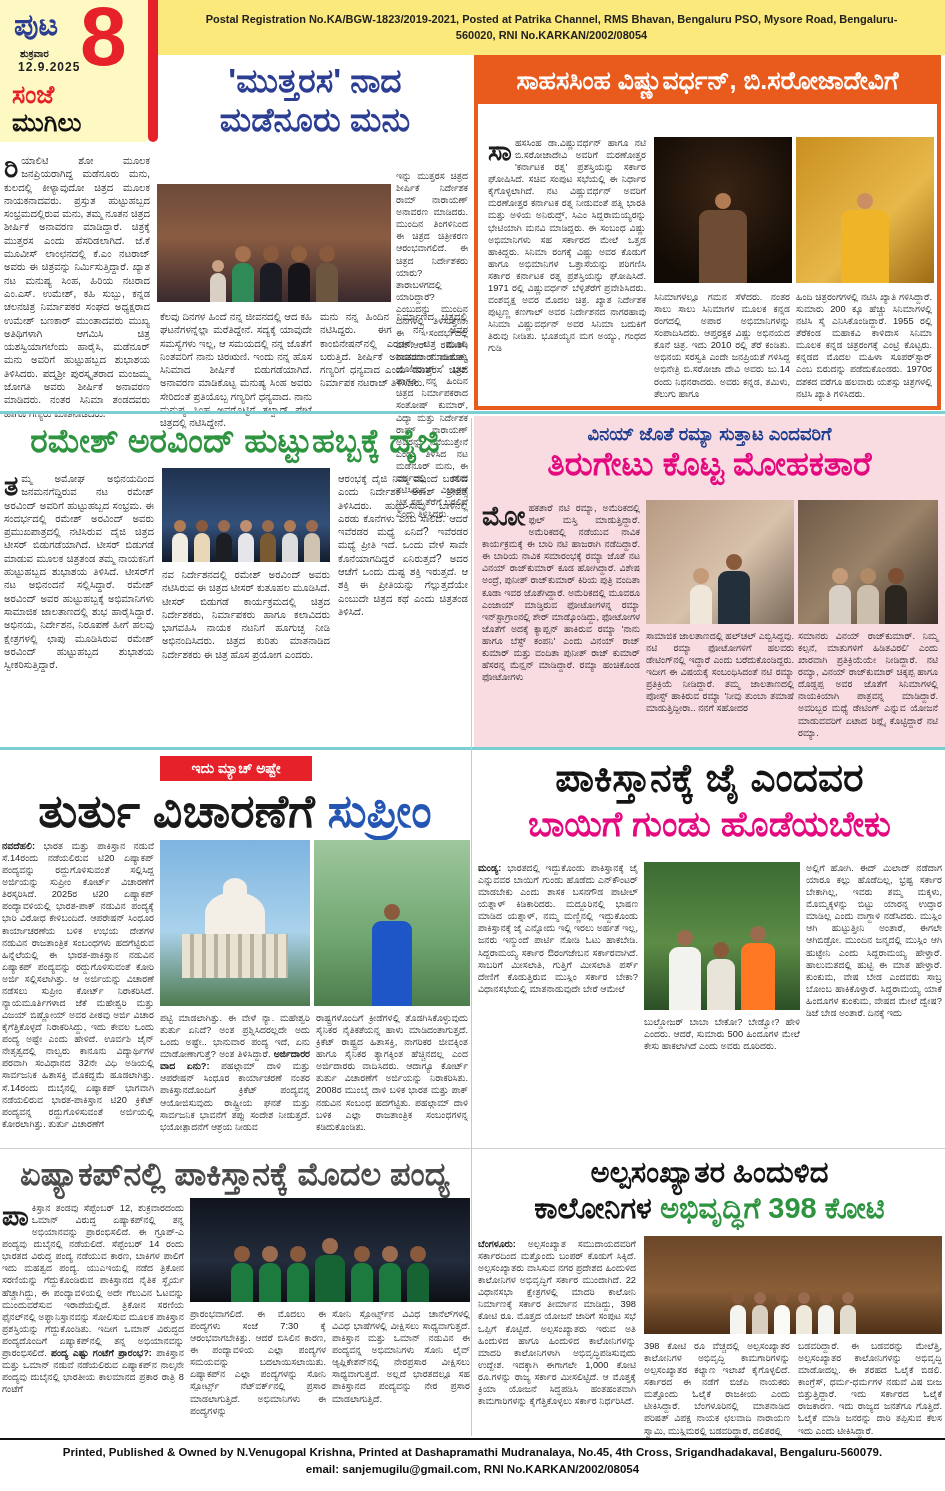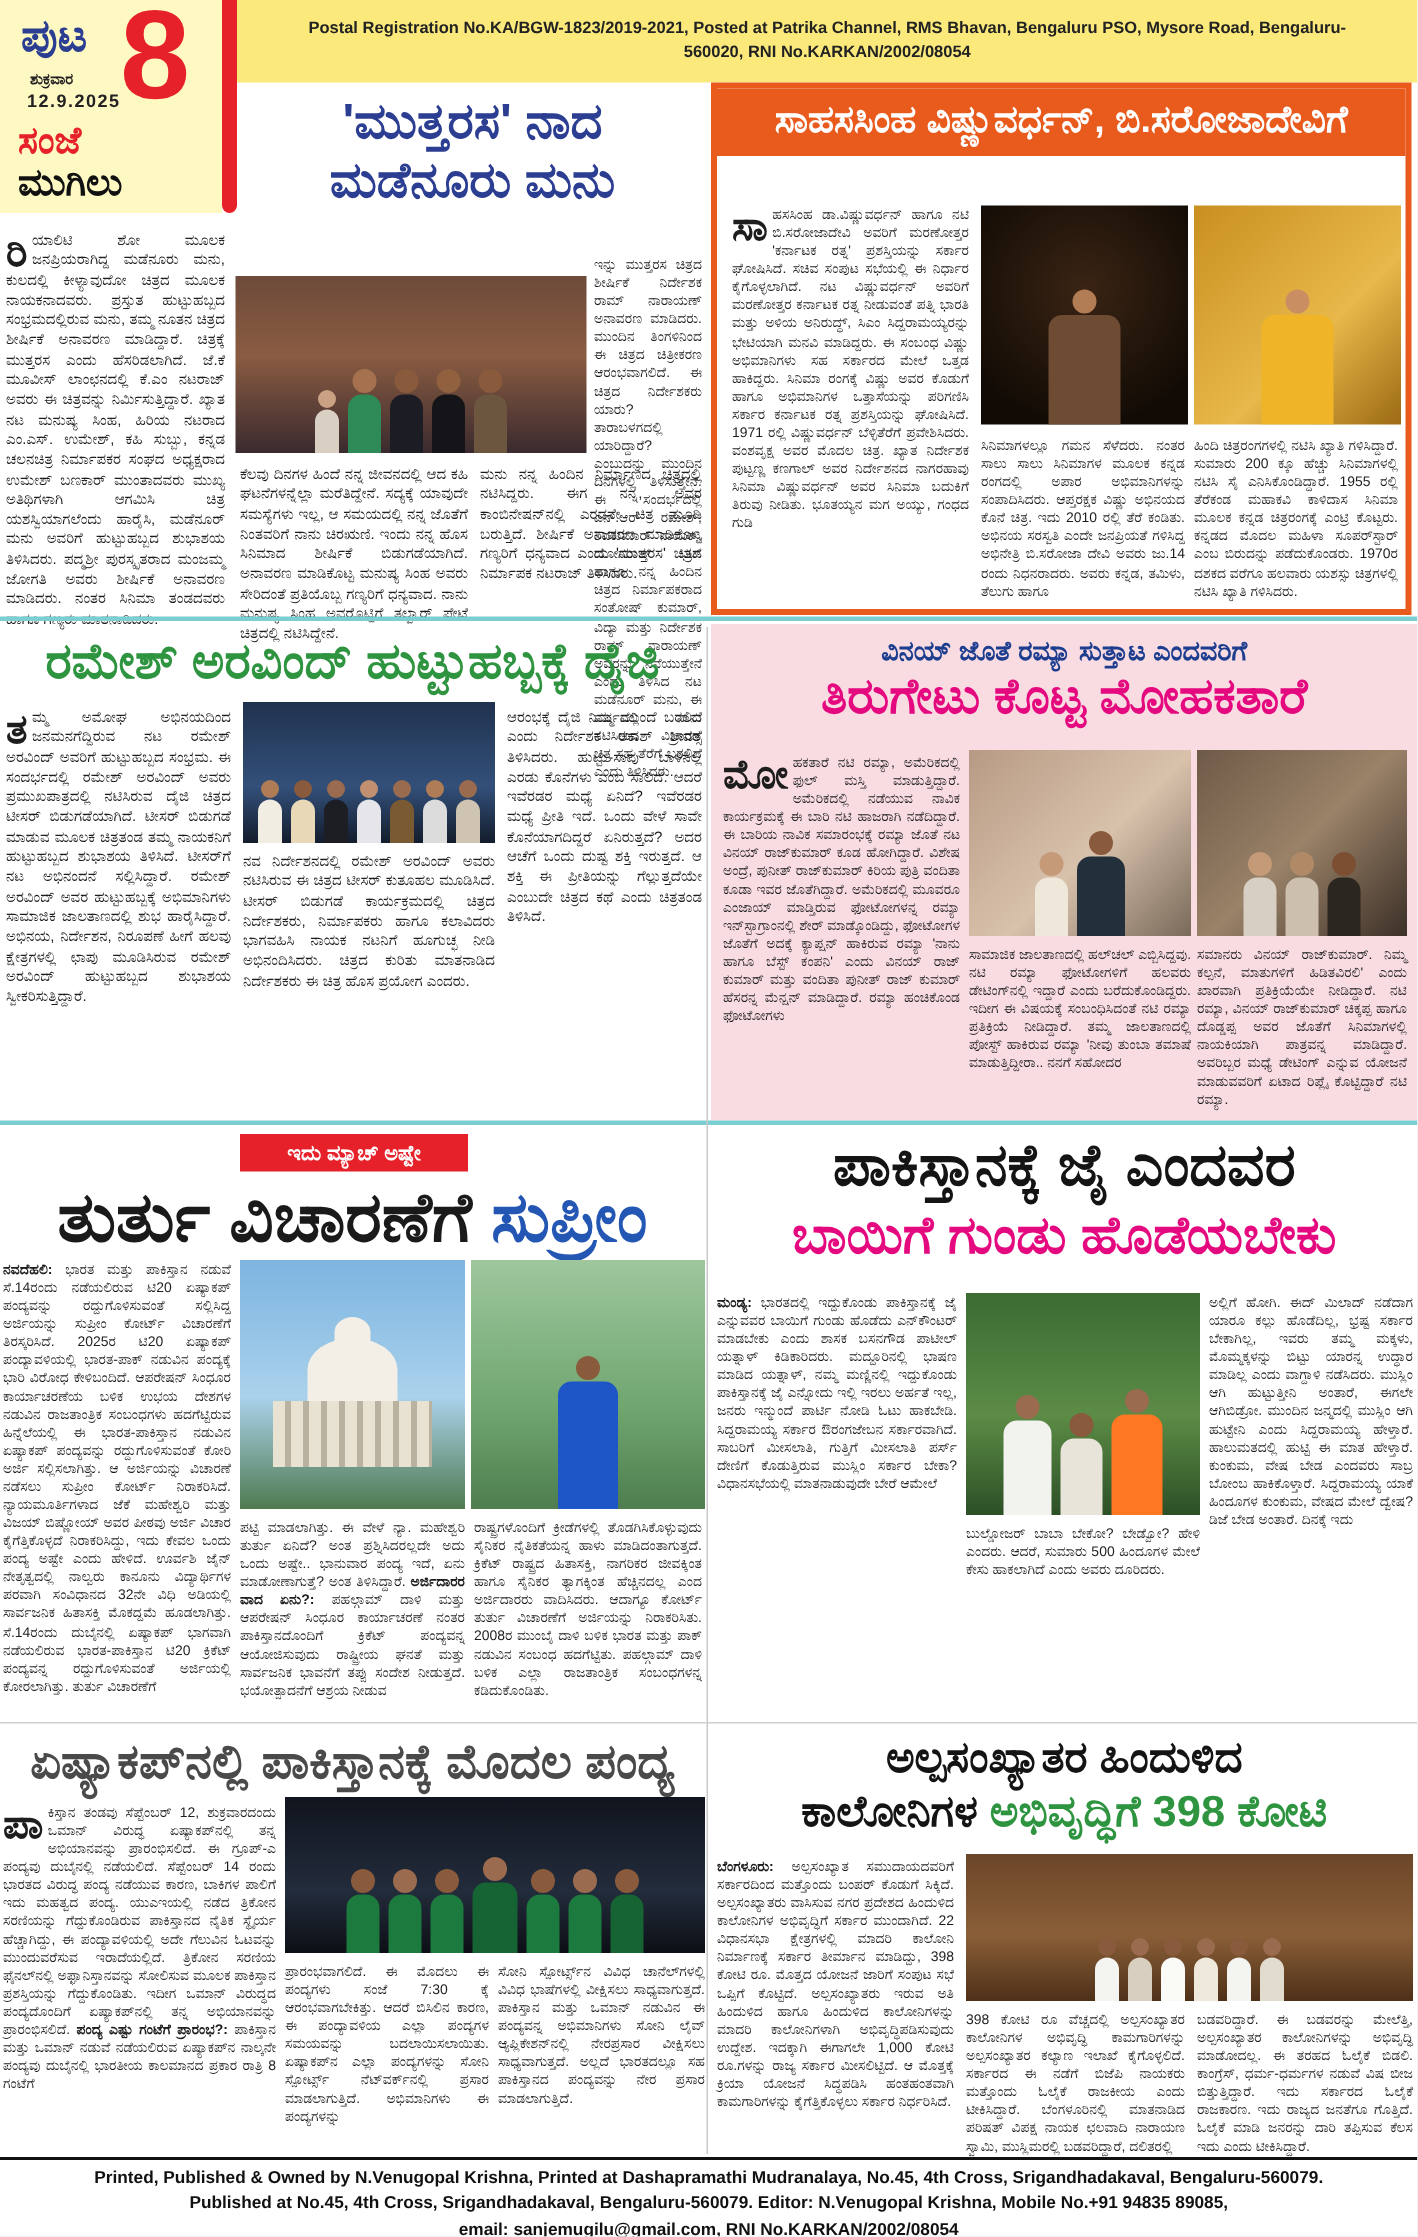--- a/index.html
+++ b/index.html
@@ -231,17 +231,16 @@
   <div class="abs bodytxt-sm" style="left:644px;top:1340px;width:146px;height:80px;">
     <span>398 ಕೋಟಿ ರೂ ವೆಚ್ಚದಲ್ಲಿ ಅಲ್ಪಸಂಖ್ಯಾತರ ಕಾಲೋನಿಗಳ ಅಭಿವೃದ್ಧಿ ಕಾಮಗಾರಿಗಳನ್ನು ಅಲ್ಪಸಂಖ್ಯಾತರ ಕಲ್ಯಾಣ ಇಲಾಖೆ ಕೈಗೊಳ್ಳಲಿದೆ. ಸರ್ಕಾರದ ಈ ನಡೆಗೆ ಬಿಜೆಪಿ ನಾಯಕರು ಮತ್ತೊಂದು ಓಲೈಕೆ ರಾಜಕೀಯ ಎಂದು ಟೀಕಿಸಿದ್ದಾರೆ. ಬೆಂಗಳೂರಿನಲ್ಲಿ ಮಾತನಾಡಿದ ಪರಿಷತ್ ವಿಪಕ್ಷ ನಾಯಕ ಛಲವಾದಿ ನಾರಾಯಣ ಸ್ವಾಮಿ, ಮುಸ್ಲಿಮರಲ್ಲಿ ಬಡವರಿದ್ದಾರೆ, ದಲಿತರಲ್ಲಿ</span>
   </div>
   <div class="abs bodytxt-sm" style="left:798px;top:1340px;width:144px;height:80px;">
     <span>ಬಡವರಿದ್ದಾರೆ. ಈ ಬಡವರನ್ನು ಮೇಲೆತ್ತಿ, ಅಲ್ಪಸಂಖ್ಯಾತರ ಕಾಲೋನಿಗಳನ್ನು ಅಭಿವೃದ್ಧಿ ಮಾಡೋದಲ್ಲ. ಈ ತರಹದ ಓಲೈಕೆ ಬಿಡಲಿ. ಕಾಂಗ್ರೆಸ್, ಧರ್ಮ-ಧರ್ಮಗಳ ನಡುವೆ ವಿಷ ಬೀಜ ಬಿತ್ತುತ್ತಿದ್ದಾರೆ. ಇದು ಸರ್ಕಾರದ ಓಲೈಕೆ ರಾಜಕಾರಣ. ಇದು ರಾಜ್ಯದ ಜನತೆಗೂ ಗೊತ್ತಿದೆ. ಓಲೈಕೆ ಮಾಡಿ ಜನರನ್ನು ದಾರಿ ತಪ್ಪಿಸುವ ಕೆಲಸ ಇದು ಎಂದು ಟೀಕಿಸಿದ್ದಾರೆ.</span>
   </div>
 
   <div class="abs" style="left:0;top:1438px;width:945px;height:2px;background:#111;"></div>
   <div class="abs" style="left:0;top:1444px;width:945px;">
     <div class="footer-line">Printed, Published &amp; Owned by N.Venugopal Krishna, Printed at Dashapramathi Mudranalaya, No.45, 4th Cross, Srigandhadakaval, Bengaluru-560079.</div>
-    <div class="footer-line">Published at No.45, 4th Cross, Srigandhadakaval, Bengaluru-560079. Editor: N.Venugopal Krishna, Mobile No.+91 94835 89085,</div>
     <div class="footer-line">email: sanjemugilu@gmail.com, RNI No.KARKAN/2002/08054</div>
   </div>
 
 </div>
 
 </body></html>

